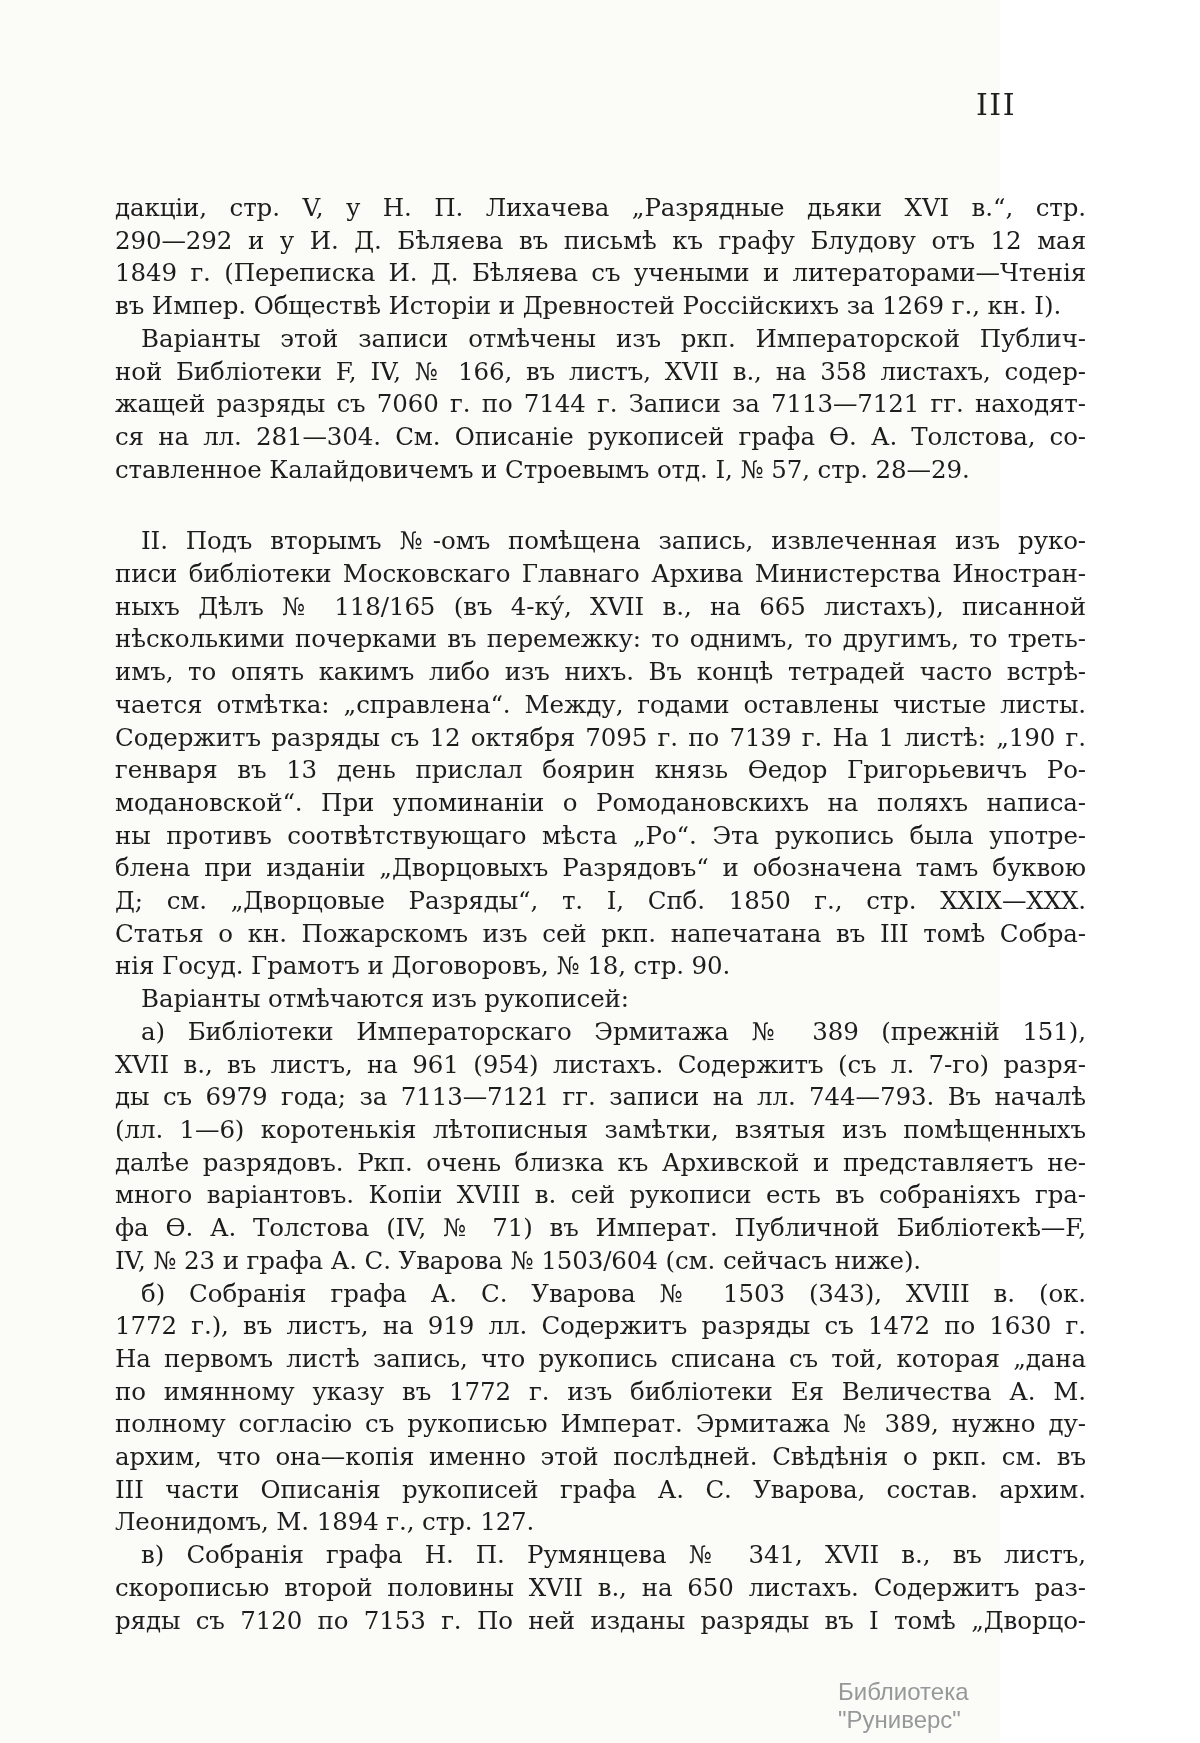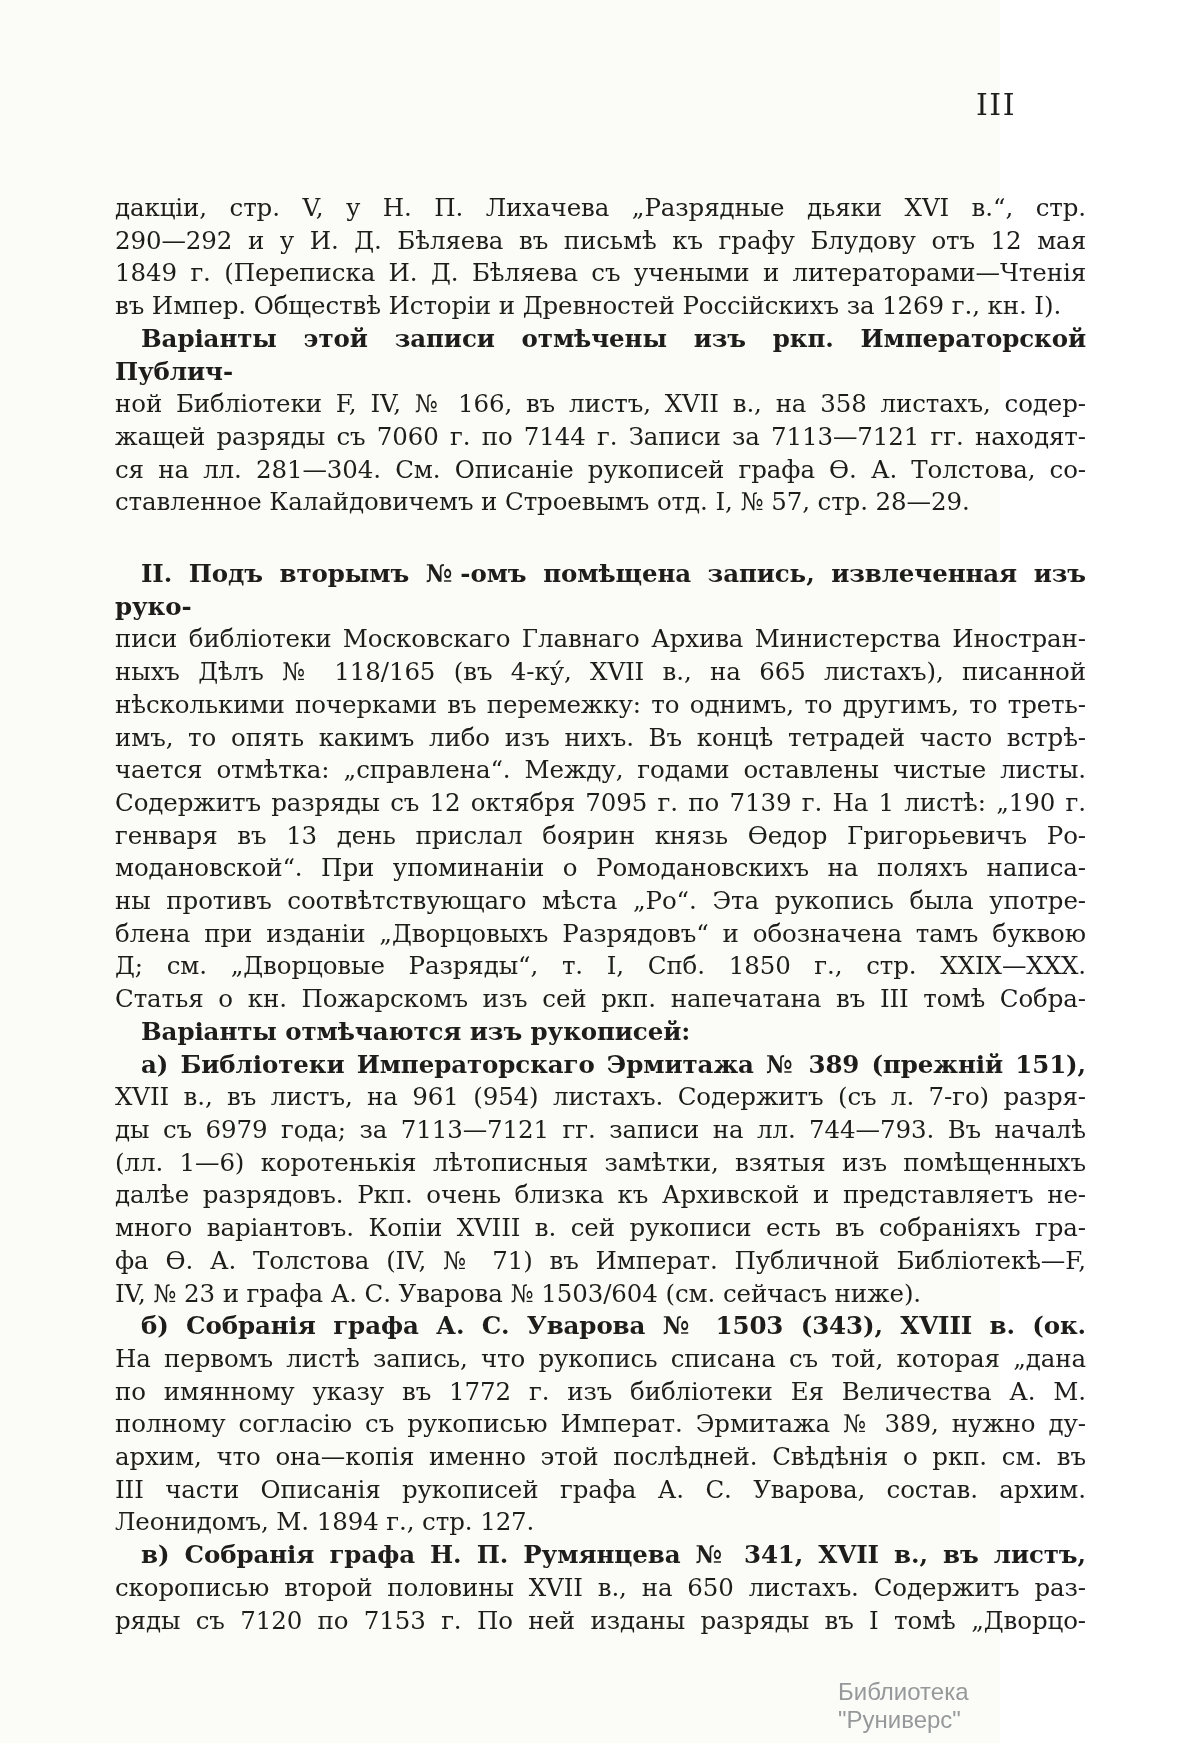--- a/index.html
+++ b/index.html
@@ -47,21 +47,20 @@
     letter-spacing: -0.1px;
     text-align: justify;
     text-align-last: justify;
     white-space: normal;
   }
   .line.lastline {
     text-align-last: left;
   }
   .line.indent {
     text-indent: 26px;
-    font-weight: bold;
   }
   .watermark {
     position: absolute;
     left: 838px;
     top: 1678px;
     font-family: "Liberation Sans", sans-serif;
     font-size: 24px;
     line-height: 28px;
     color: var(--watermark, #96989a);
   }
@@ -93,36 +92,38 @@
         <div class="line">нѣсколькими почерками въ перемежку: то однимъ, то другимъ, то треть-</div>
         <div class="line">имъ, то опять какимъ либо изъ нихъ. Въ концѣ тетрадей часто встрѣ-</div>
         <div class="line">чается отмѣтка: „справлена“. Между, годами оставлены чистые листы.</div>
         <div class="line">Содержитъ разряды съ 12 октября 7095 г. по 7139 г. На 1 листѣ: „190 г.</div>
         <div class="line">генваря въ 13 день прислал боярин князь Ѳедор Григорьевичъ Ро-</div>
         <div class="line">модановской“. При упоминаніи о Ромодановскихъ на поляхъ написа-</div>
         <div class="line">ны противъ соотвѣтствующаго мѣста „Ро“. Эта рукопись была употре-</div>
         <div class="line">блена при изданіи „Дворцовыхъ Разрядовъ“ и обозначена тамъ буквою</div>
         <div class="line">Д; см. „Дворцовые Разряды“, т. I, Спб. 1850 г., стр. XXIX—XXX.</div>
         <div class="line">Статья о кн. Пожарскомъ изъ сей ркп. напечатана въ III томѣ Собра-</div>
+        <div class="line lastline">нія Госуд. Грамотъ и Договоровъ, № 18, стр. 90.</div>
       </div>
       <div class="para">
         <div class="line indent lastline">Варіанты отмѣчаются изъ рукописей:</div>
       </div>
       <div class="para">
         <div class="line indent">а) Библіотеки Императорскаго Эрмитажа № 389 (прежній 151),</div>
         <div class="line">XVII в., въ листъ, на 961 (954) листахъ. Содержитъ (съ л. 7-го) разря-</div>
         <div class="line">ды съ 6979 года; за 7113—7121 гг. записи на лл. 744—793. Въ началѣ</div>
         <div class="line">(лл. 1—6) коротенькія лѣтописныя замѣтки, взятыя изъ помѣщенныхъ</div>
         <div class="line">далѣе разрядовъ. Ркп. очень близка къ Архивской и представляетъ не-</div>
         <div class="line">много варіантовъ. Копіи XVIII в. сей рукописи есть въ собраніяхъ гра-</div>
         <div class="line">фа Ѳ. А. Толстова (IV, № 71) въ Императ. Публичной Библіотекѣ—F,</div>
         <div class="line lastline">IV, № 23 и графа А. С. Уварова № 1503/604 (см. сейчасъ ниже).</div>
       </div>
       <div class="para">
         <div class="line indent">б) Собранія графа А. С. Уварова № 1503 (343), XVIII в. (ок.</div>
+        <div class="line">1772 г.), въ листъ, на 919 лл. Содержитъ разряды съ 1472 по 1630 г.</div>
         <div class="line">На первомъ листѣ запись, что рукопись списана съ той, которая „дана</div>
         <div class="line">по имянному указу въ 1772 г. изъ библіотеки Ея Величества А. М.</div>
         <div class="line">полному согласію съ рукописью Императ. Эрмитажа № 389, нужно ду-</div>
         <div class="line">архим, что она—копія именно этой послѣдней. Свѣдѣнія о ркп. см. въ</div>
         <div class="line">III части Описанія рукописей графа А. С. Уварова, состав. архим.</div>
         <div class="line lastline">Леонидомъ, М. 1894 г., стр. 127.</div>
       </div>
       <div class="para">
         <div class="line indent">в) Собранія графа Н. П. Румянцева № 341, XVII в., въ листъ,</div>
         <div class="line">скорописью второй половины XVII в., на 650 листахъ. Содержитъ раз-</div>

